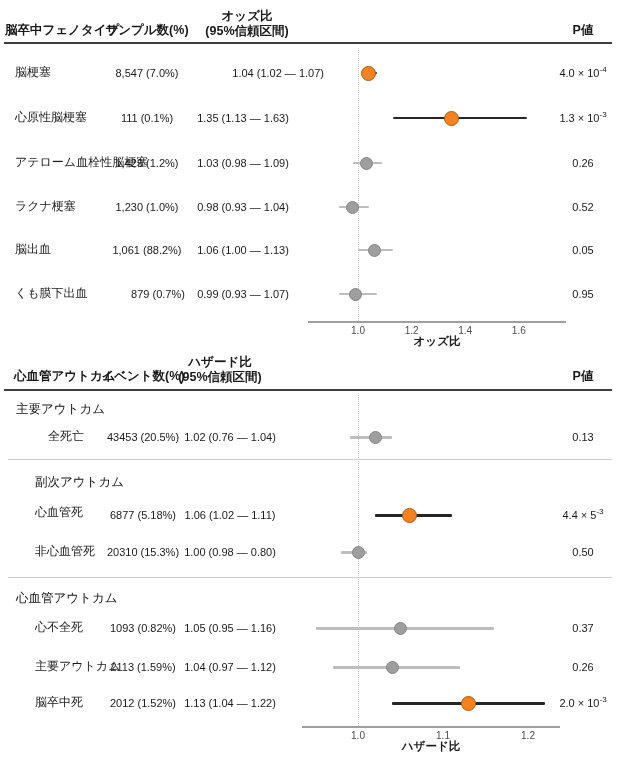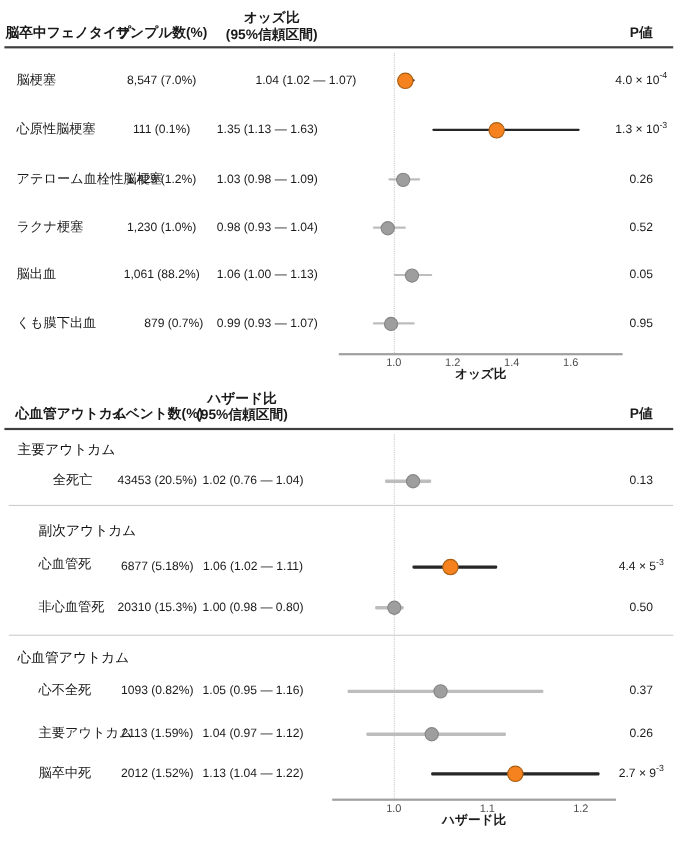--- a/index.html
+++ b/index.html
@@ -123,18 +123,18 @@
       <div class="dot" style="left: 394px; top: 621.5px; width: 13px; height: 13px; background: rgb(158, 158, 158); border: 1px solid rgb(133, 133, 133);"></div>
       <div class="rowlabel" style="left: 35px; top: 659px;">主要アウトカム</div>
       <div class="num" style="left: 78px; top: 660px; width: 130px;">2113 (1.59%)</div>
       <div class="num" style="left: 165px; top: 660px; width: 130px;">1.04 (0.97 — 1.12)</div>
       <div class="num" style="left: 523px; top: 660px; width: 120px;"><span>0.26</span><sup></sup></div>
       <div class="ci" style="left: 332.5px; width: 127.5px; top: 665.5px; height: 3px; background: rgb(189, 189, 189);"></div>
       <div class="dot" style="left: 385.5px; top: 660.5px; width: 13px; height: 13px; background: rgb(158, 158, 158); border: 1px solid rgb(133, 133, 133);"></div>
       <div class="rowlabel" style="left: 35px; top: 695px;">脳卒中死</div>
       <div class="num" style="left: 78px; top: 696px; width: 130px; text-align: center;">2012 (1.52%)</div>
       <div class="num" style="left: 165px; top: 696px; width: 130px;">1.13 (1.04 — 1.22)</div>
-      <div class="num" style="left: 523px; top: 696px; width: 120px;"><span>2.7 × 9</span><sup>-3</sup></div>
+      <div class="num" style="left: 523px; top: 696px; width: 120px;"><span>2.0 × 10</span><sup>-3</sup></div>
       <div class="ci" style="left: 392px; width: 153px; top: 701.5px; height: 3px; background: rgb(38, 38, 38);"></div>
       <div class="dot" style="left: 461px; top: 695.5px; width: 15px; height: 15px; background: rgb(245, 130, 30); border: 1px solid rgb(169, 94, 18);"></div>
     </section>
 
 </div>
 
 </body></html>

